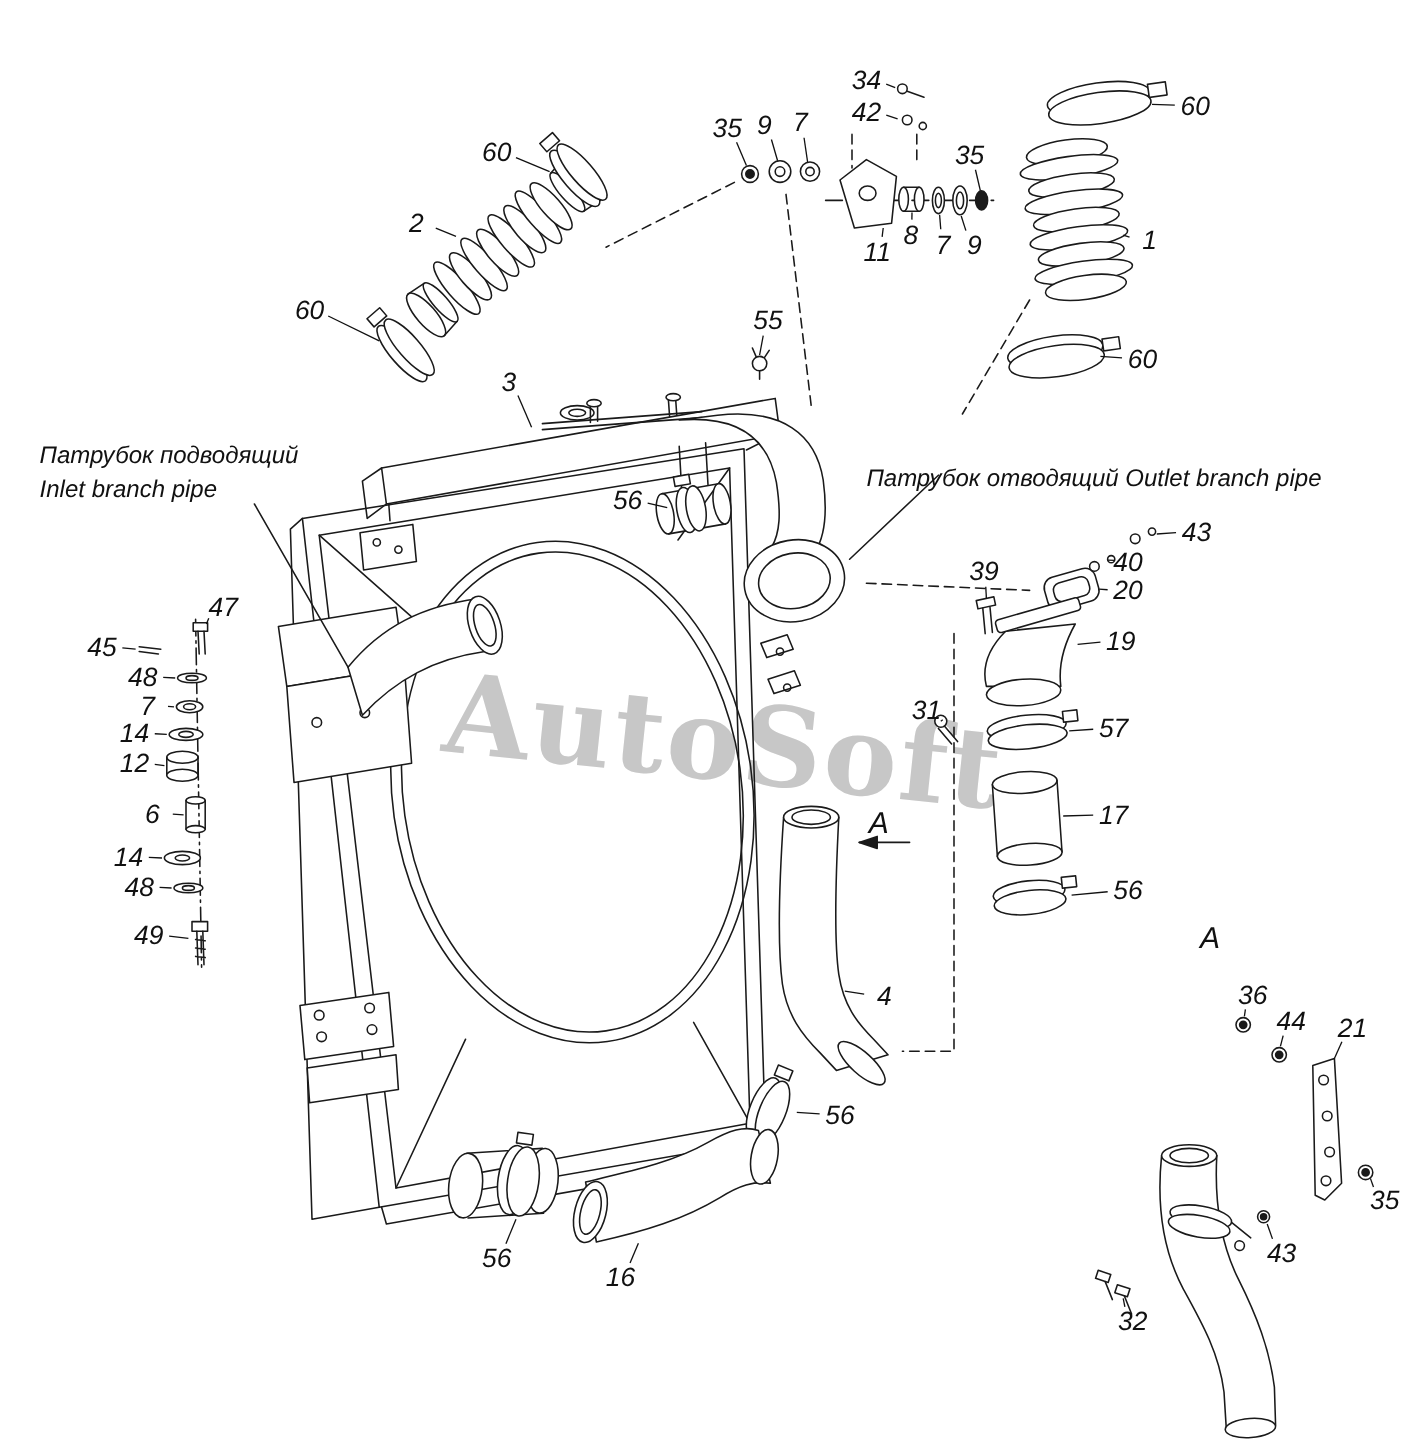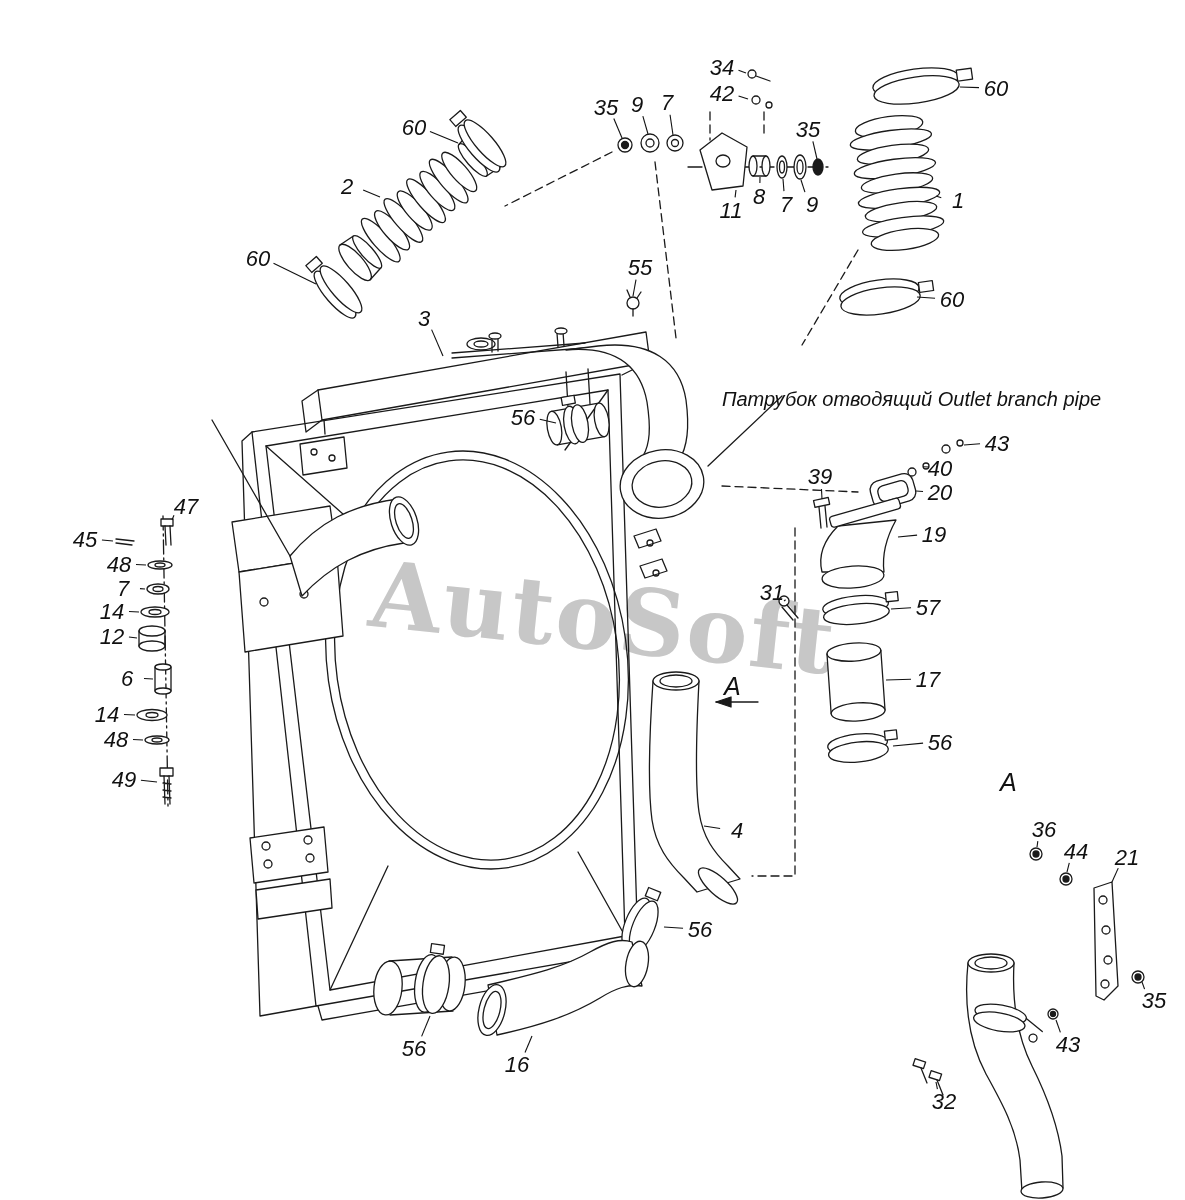--- a/index.html
+++ b/index.html
@@ -502,17 +502,21 @@
         <text x="1127" y="857" class="callout">21</text>
         <line x1="1144.5700966641712" y1="989.183346173608" x2="1142" y2="982" class="leader"></line>
         <text x="1154" y="1000" class="callout">35</text>
         <line x1="1060.3973688765007" y1="1032.3724465170012" x2="1056" y2="1020" class="leader"></line>
         <text x="1068" y="1044" class="callout">43</text>
         <line x1="937.4030309990118" y1="1089.0187401232051" x2="936" y2="1082" class="leader"></line>
         <text x="944" y="1101" class="callout">32</text>
       </g>
   </svg>
 
+  <div class="anno" id="anno-inlet">
+    <div>Патрубок подводящий</div>
+    <div>Inlet branch pipe</div>
+  </div>
   <div class="anno" id="anno-outlet">Патрубок отводящий Outlet branch pipe</div>
   <div class="view-letter" id="arrow-letter">A</div>
   <div class="view-letter" id="section-letter">A</div>
 
 </div>
 
 </body></html>

